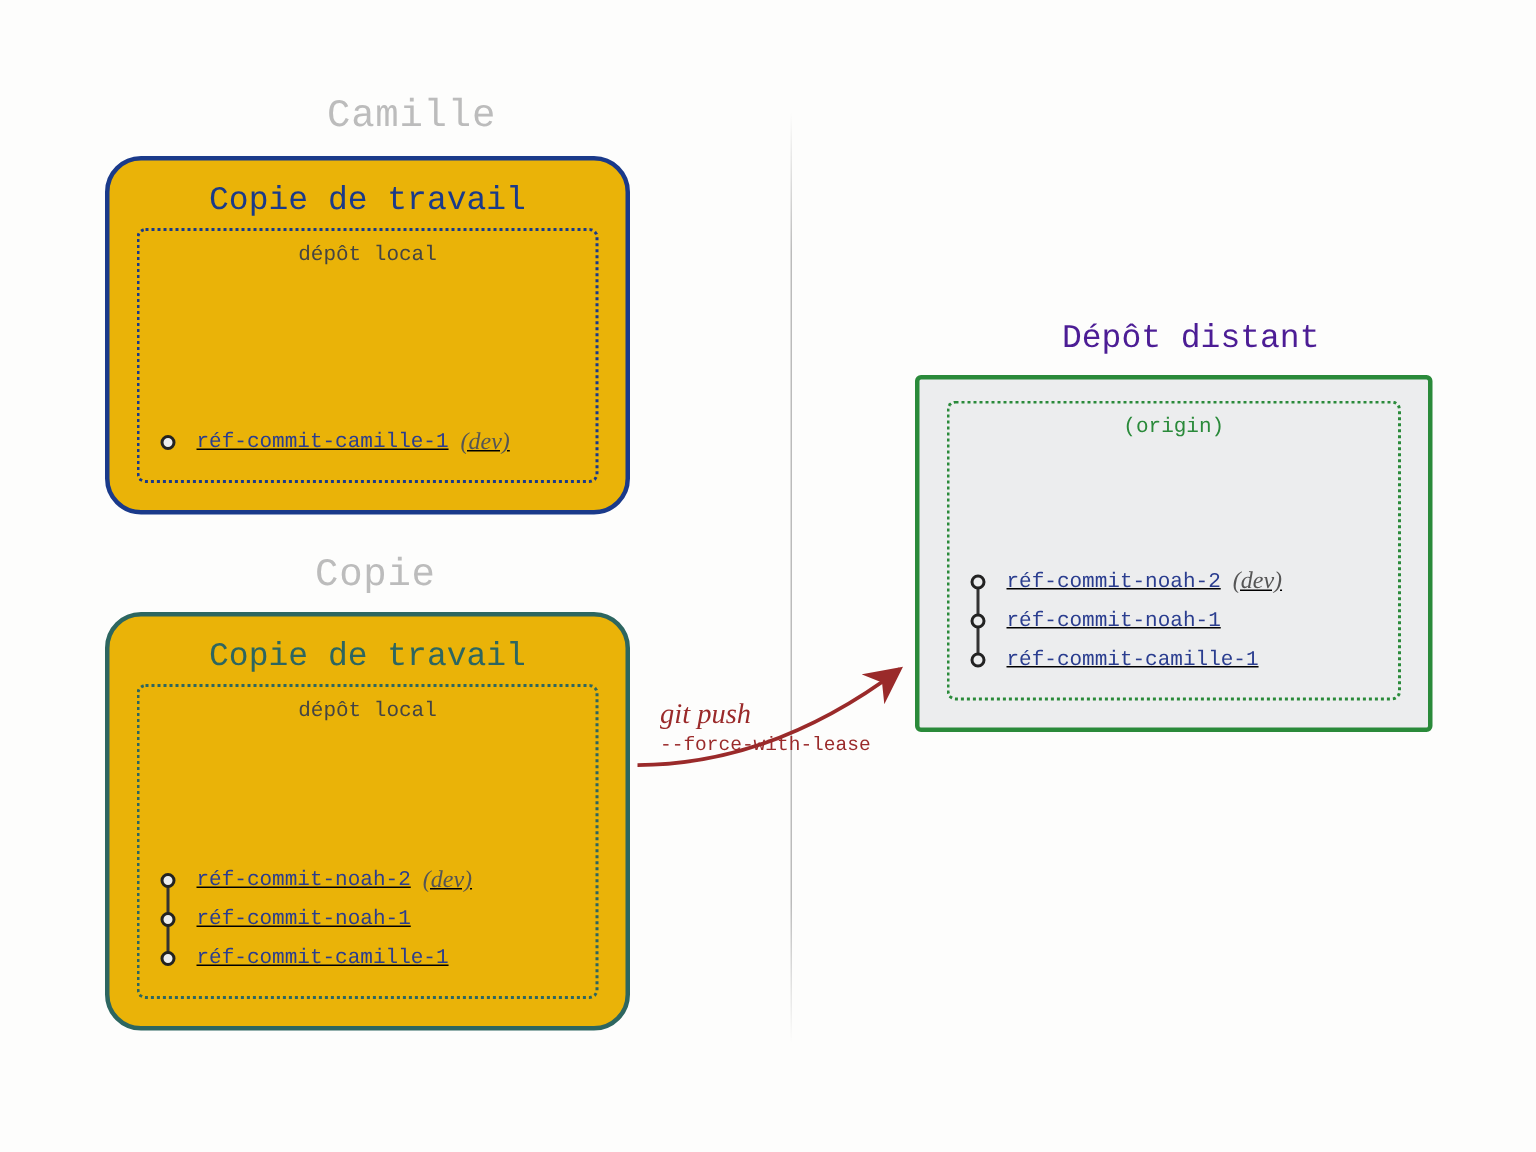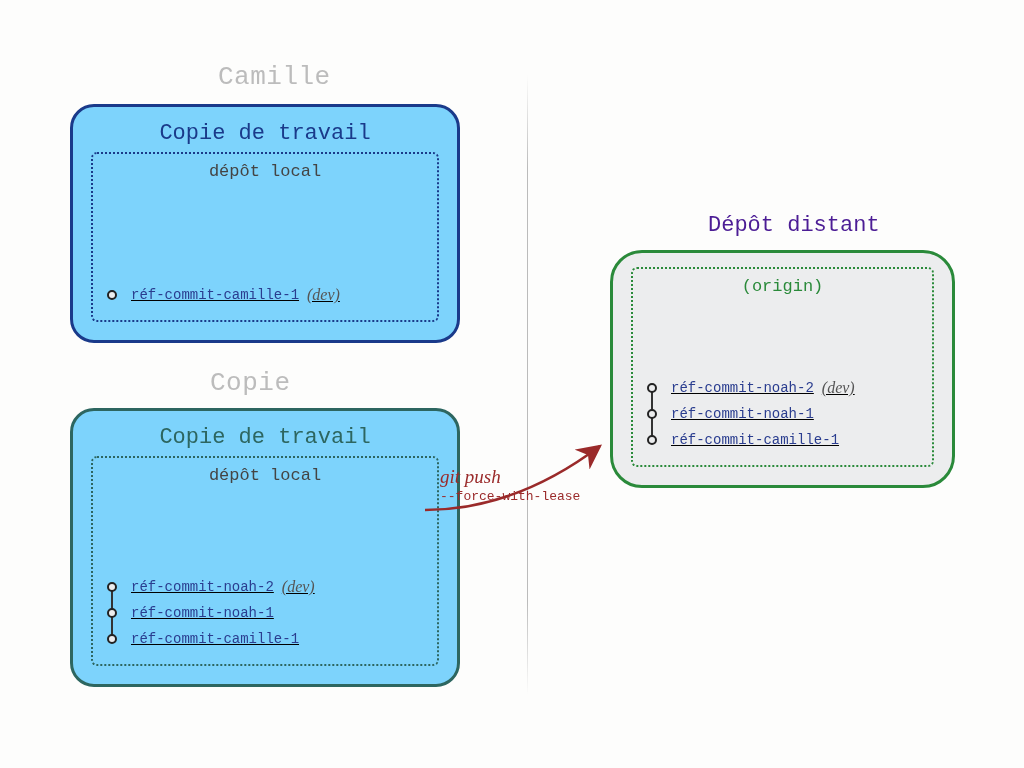--- a/index.html
+++ b/index.html
@@ -21,40 +21,40 @@
   }
   .person-label {
     position: absolute;
     font-size: 26px;
     color: #bcbcbc;
     font-weight: 500;
     letter-spacing: .5px;
   }
   .outer-box {
     position: absolute;
-    width: 390px;
+    width: 350px;
     border: 3px solid;
     border-radius: 24px;
-    background: #7dd3fc;
+    background: #eab308;
     padding: 14px 18px 18px 18px;
   }
   .outer-title {
     font-size: 22px;
     text-align: center;
     margin-bottom: 6px;
   }
   .inner-box {
     border: 2px dotted;
     border-radius: 6px;
     padding: 8px 12px 12px 12px;
     min-height: 150px;
     position: relative;
   }
   .inner-title {
-    font-size: 17px;
+    font-size: 14px;
     text-align: center;
     color: #444;
     margin-bottom: 6px;
   }
   .commit-list {
     position: absolute;
     bottom: 12px;
     left: 14px;
     text-decoration: underline;
   }
@@ -105,21 +105,21 @@
   .remote-box { border-color: #2a8a3a; }
   .remote-title {
     position: absolute;
     font-size: 22px;
     color: #4c1d95;
     text-align: center;
   }
   .remote-outer {
     position: absolute;
     border: 3px solid #2a8a3a;
-    border-radius: 32px;
+    border-radius: 4px;
     background: #ecedee;
     padding: 14px 18px 18px 18px;
   }
   .git-cmd {
     position: absolute;
     font-family: Georgia, serif;
     font-style: italic;
     color: #9a2a2a;
     font-size: 19px;
     text-align: left;

